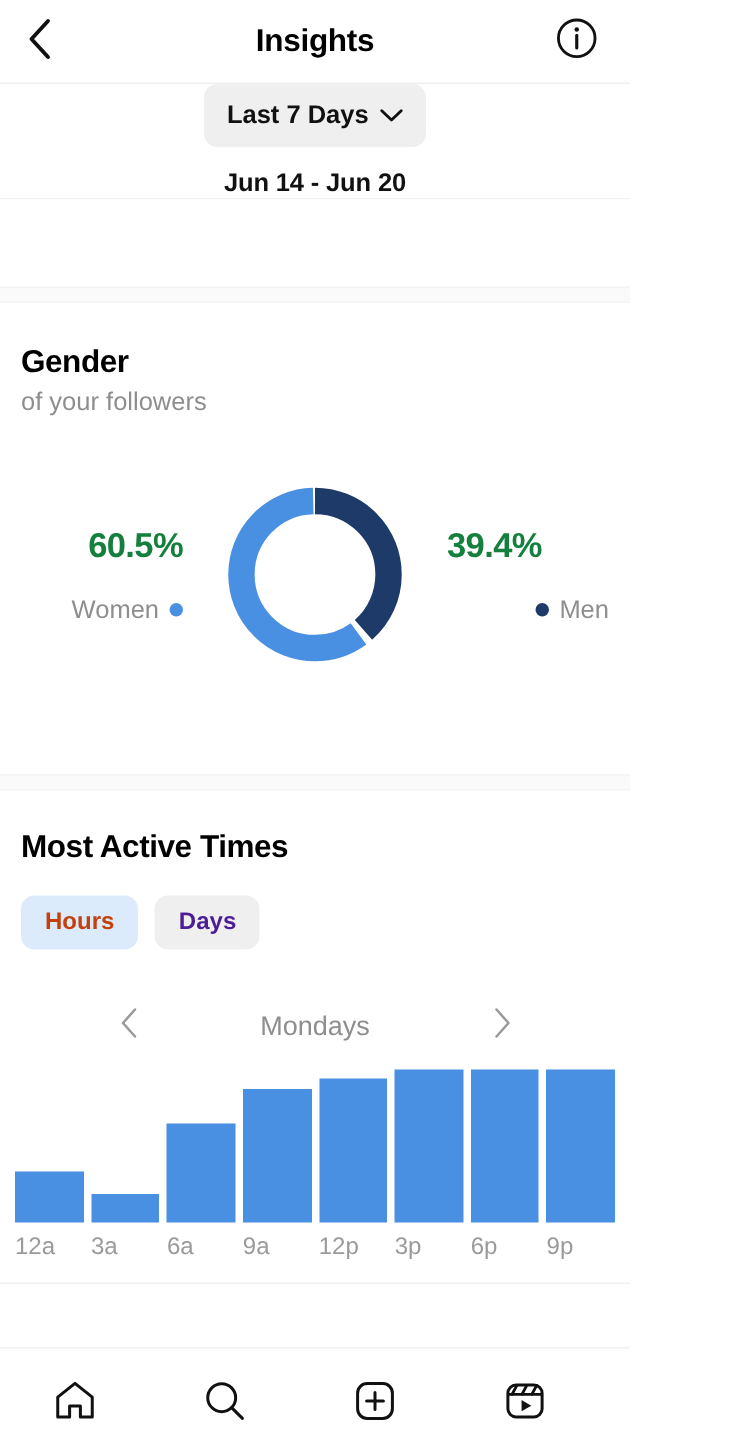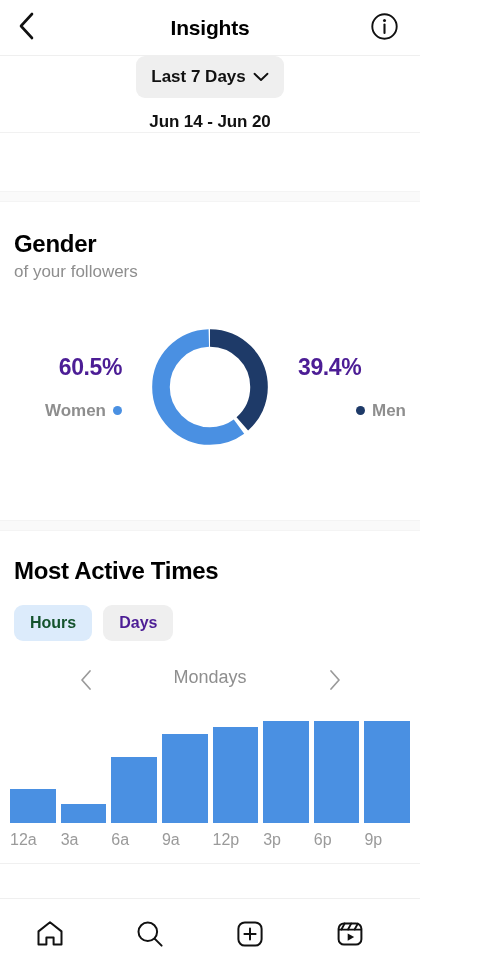--- a/index.html
+++ b/index.html
@@ -36,51 +36,51 @@
   }
   .range-pill .chev { display:inline-block; line-height:0; }
   .date-label { font-size:17px; font-weight:700; color:#111; letter-spacing:-0.1px; }
 
   
   .spacer { width:100%; background:#ffffff; }
   .band { width:100%; height:11px; background:#fafafa; border-top:1px solid #f4f4f4; border-bottom:1px solid #f4f4f4; }
 
   
   .gender-sec { padding:28px 14px 0 14px; }
-  .sec-title { font-size:24px; font-weight:700; color:#000; letter-spacing:-0.3px; }
+  .sec-title { font-size:21px; font-weight:700; color:#000; letter-spacing:-0.3px; }
   .sec-sub { font-size:17px; color:#8e8e8e; margin-top:4px; }
 
   .donut-wrap {
     margin-top:30px; height:150px;
     display:flex; align-items:center; justify-content:center; position:relative;
   }
   .legend { width:130px; }
   .legend.left  { text-align:right; padding-right:22px; }
   .legend.right { text-align:left;  padding-left:22px; }
-  .legend .pct { font-size:23px; font-weight:700; color:#4c1d95; letter-spacing:-0.4px; }
+  .legend .pct { font-size:23px; font-weight:700; color:#15803d; letter-spacing:-0.4px; }
   .legend .row { margin-top:20px; font-size:17px; color:#8e8e8e;
-                 display:flex; align-items:center; gap:7px;font-weight:bold; }
+                 display:flex; align-items:center; gap:7px; }
   .legend.left .row  { justify-content:flex-end; }
   .legend.right .row { justify-content:flex-end; }
   .dot { width:9px; height:9px; border-radius:50%; display:inline-block; flex:none; }
   .donut { width:132px; height:132px; flex:none; }
 
   
   .mat-sec { padding:26px 14px 0 14px; }
   .tabs { display:flex; gap:11px; margin-top:20px; }
   .tab {
     border-radius:9px; padding:10px 16px;
     font-size:16px; font-weight:700; line-height:1;
   }
-  .tab.active   { background:#dcebfb; color:#14532d; }
+  .tab.active   { background:#dcebfb; color:#c2410c; }
   .tab.inactive { background:#efefef; color:#4c1d95; }
 
   .day-nav {
     margin-top:26px; height:36px;
-    display:flex; align-items:flex-start; justify-content:center; gap:56px;
+    display:flex; align-items:flex-end; justify-content:center; gap:56px;
   }
   .day-nav .label { font-size:18px; color:#8e8e8e; min-width:110px; text-align:center; }
   .day-arrow { width:26px; height:26px; display:flex; align-items:center; justify-content:center; }
 
   
   .chart { position:relative; margin-top:18px; height:102px; padding:0 10px; }
   .bars { position:relative; height:102px; display:flex; align-items:flex-end; gap:5px; }
   .bar { flex:1 1 0; background:#4a90e2; }
   .xaxis { display:flex; gap:5px; padding:0 10px; margin-top:8px; }
   .xtick { flex:1 1 0; font-size:16px; color:#9a9a9a; }

